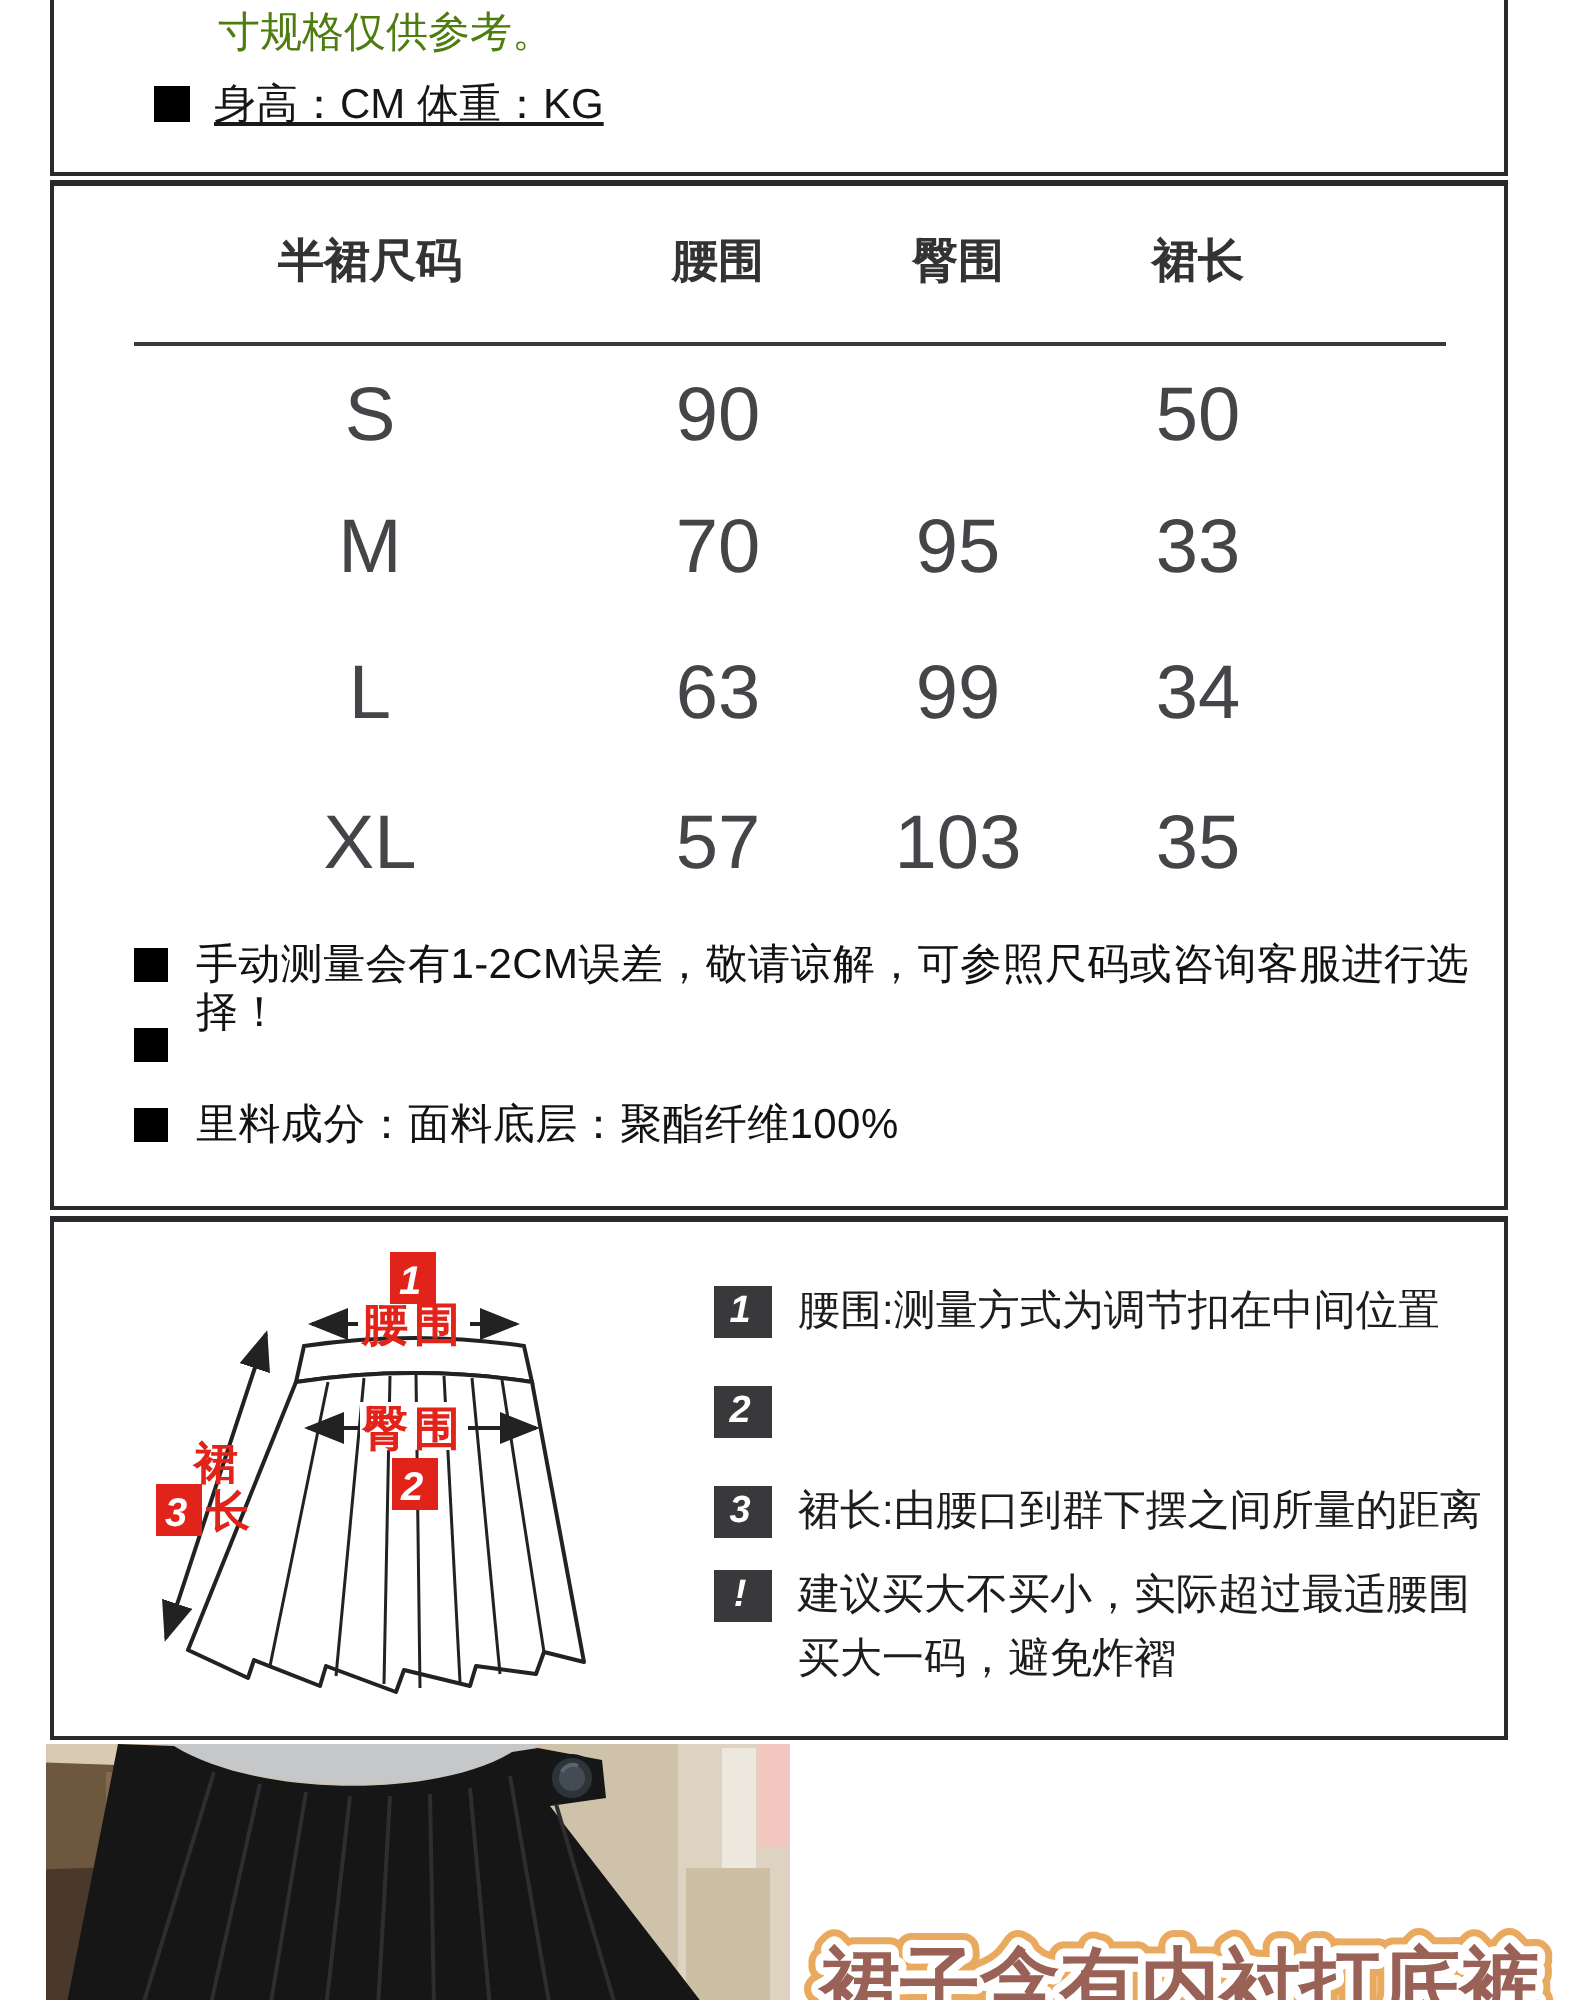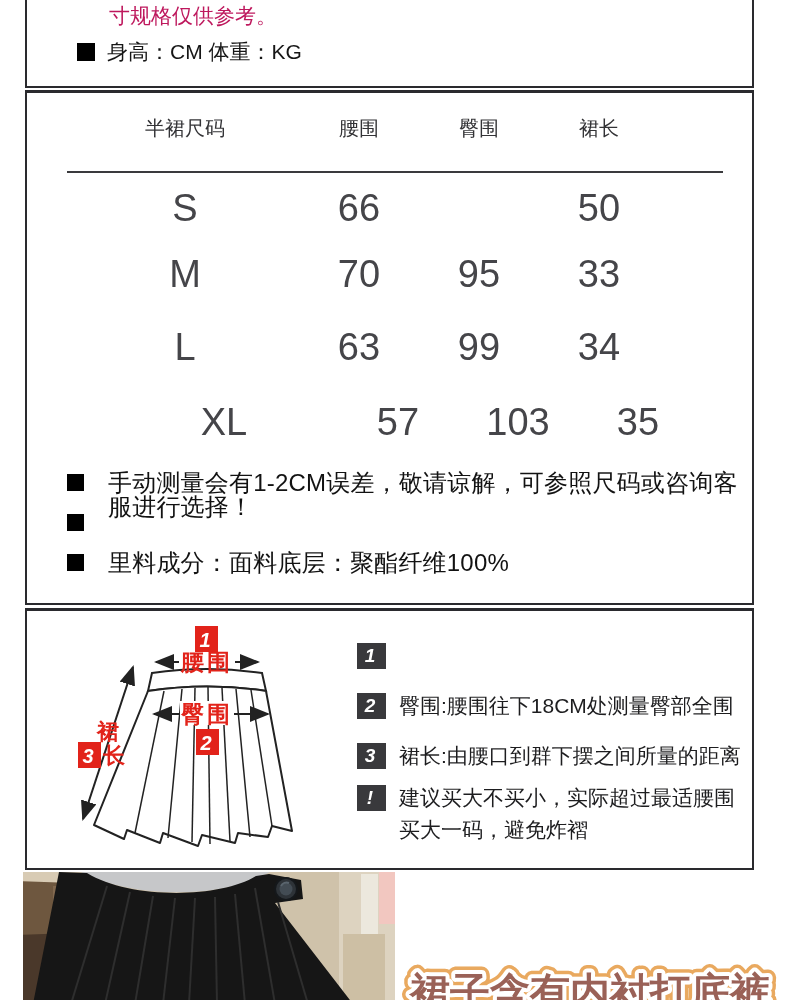--- a/index.html
+++ b/index.html
@@ -9,46 +9,46 @@
     background:#ffffff; overflow:hidden;
     font-family:"Liberation Sans","DejaVu Sans",sans-serif;
     color:#1a1a1a;
   }
 
   
   .box-top {
     position:absolute; left:25px; top:-8px; width:729px; height:96px;
     border:2px solid #2a2a2e; border-top:none; background:#fff;
   }
-  .top-line1 { position:absolute; left:82px; top:10px; font-size:21px; color:#be185d; }
-  .top-line2 { position:absolute; left:50px; top:46px; display:flex; align-items:center; }
+  .top-line1 { position:absolute; left:82px; top:10px; font-size:21px; color:#4d7c0f; }
+  .top-line2 { position:absolute; left:50px; top:46px; display:flex; align-items:center;text-decoration:underline; }
   .sq { width:18px; height:18px; background:#000; flex:0 0 auto; }
   .top-line2 .txt { margin-left:12px; font-size:21px; color:#161616; }
 
   
   .box-table {
     position:absolute; left:25px; top:90px; width:729px; height:515px;
     border:2px solid #2a2a2e; border-top-width:3px; background:#fff;
   }
   .th-row { position:absolute; top:22px; left:0; width:100%; height:40px; }
   .th, .td { position:absolute; text-align:center; }
   .col1 { left:38px;  width:240px; }
   .col2 { left:252px; width:160px; }
   .col3 { left:372px; width:160px; }
   .col4 { left:488px; width:168px; }
-  .th { font-size:20px; font-weight:normal; color:#333336; }
+  .th { font-size:23px; font-weight:bold; color:#333336; }
   .header-rule { position:absolute; left:40px; top:78px; width:656px; height:2px; background:#3a3a3d; }
   .t-row { position:absolute; left:0; width:100%; height:44px; }
   .td { font-size:38px; color:#454549; }
   .row-y0 { top:94px; }  .row-y1 { top:160px; }
-  .row-y2 { top:233px; } .row-y3 { top:308px;margin-left:39px; }
+  .row-y2 { top:233px; } .row-y3 { top:308px; }
 
   .note { position:absolute; left:40px; display:flex; align-items:flex-start; width:680px; }
   .note .sq2 { width:17px; height:17px; background:#000; margin-top:3px; flex:0 0 auto; }
-  .note .ntxt { margin-left:24px; font-size:24px; color:#121212; line-height:24px; letter-spacing:0.2px; }
+  .note .ntxt { margin-left:14px; font-size:21px; color:#121212; line-height:24px; letter-spacing:0.2px; }
   .note-y0 { top:378px; } .note-y1 { top:418px; } .note-y2 { top:458px; }
 
   
   .box-diagram {
     position:absolute; left:25px; top:608px; width:729px; height:262px;
     border:2px solid #2a2a2e; border-top-width:3px; background:#fff;
   }
   .guide-item { position:absolute; left:330px; display:flex; align-items:flex-start; }
   .g-badge {
     width:29px; height:26px; background:#39393c; color:#fff;
@@ -79,21 +79,21 @@
     <div class="th-row">
       <div class="th col1">半裙尺码</div>
       <div class="th col2">腰围</div>
       <div class="th col3">臀围</div>
       <div class="th col4">裙长</div>
     </div>
     <div class="header-rule"></div>
 
     <div class="t-row row-y0">
       <div class="td col1">S</div>
-      <div class="td col2">66</div>
+      <div class="td col2">90</div>
       <div class="td col4">50</div>
     </div>
     <div class="t-row row-y1">
       <div class="td col1">M</div>
       <div class="td col2">70</div>
       <div class="td col3">95</div>
       <div class="td col4">33</div>
     </div>
     <div class="t-row row-y2">
       <div class="td col1">L</div>
@@ -157,24 +157,24 @@
 
       <line x1="101" y1="52" x2="51" y2="204" stroke="#222" stroke-width="2" marker-start="url(#ah)" marker-end="url(#ah)"></line>
       <text x="76" y="124" text-anchor="middle" font-size="22" font-weight="bold" fill="#e2231a">裙</text>
       <text x="82" y="148" text-anchor="middle" font-size="22" font-weight="bold" fill="#e2231a">长</text>
       <rect x="46" y="127" width="23" height="26" fill="#e2231a"></rect>
       <text x="56" y="148" text-anchor="middle" font-size="20" font-weight="bold" font-style="italic" fill="#fff">3</text>
     </svg>
 
     <div class="guide-item gi0">
       <div class="g-badge">1</div>
+      <div class="g-text">腰围:测量方式为调节扣在中间位置</div>
     </div>
     <div class="guide-item gi1">
       <div class="g-badge">2</div>
-      <div class="g-text">臀围:腰围往下18CM处测量臀部全围</div>
     </div>
     <div class="guide-item gi2">
       <div class="g-badge">3</div>
       <div class="g-text">裙长:由腰口到群下摆之间所量的距离</div>
     </div>
     <div class="guide-item gi3">
       <div class="g-badge">!</div>
       <div class="g-text wrap">建议买大不买小，实际超过最适腰围买大一码，避免炸褶</div>
     </div>
   </div>

